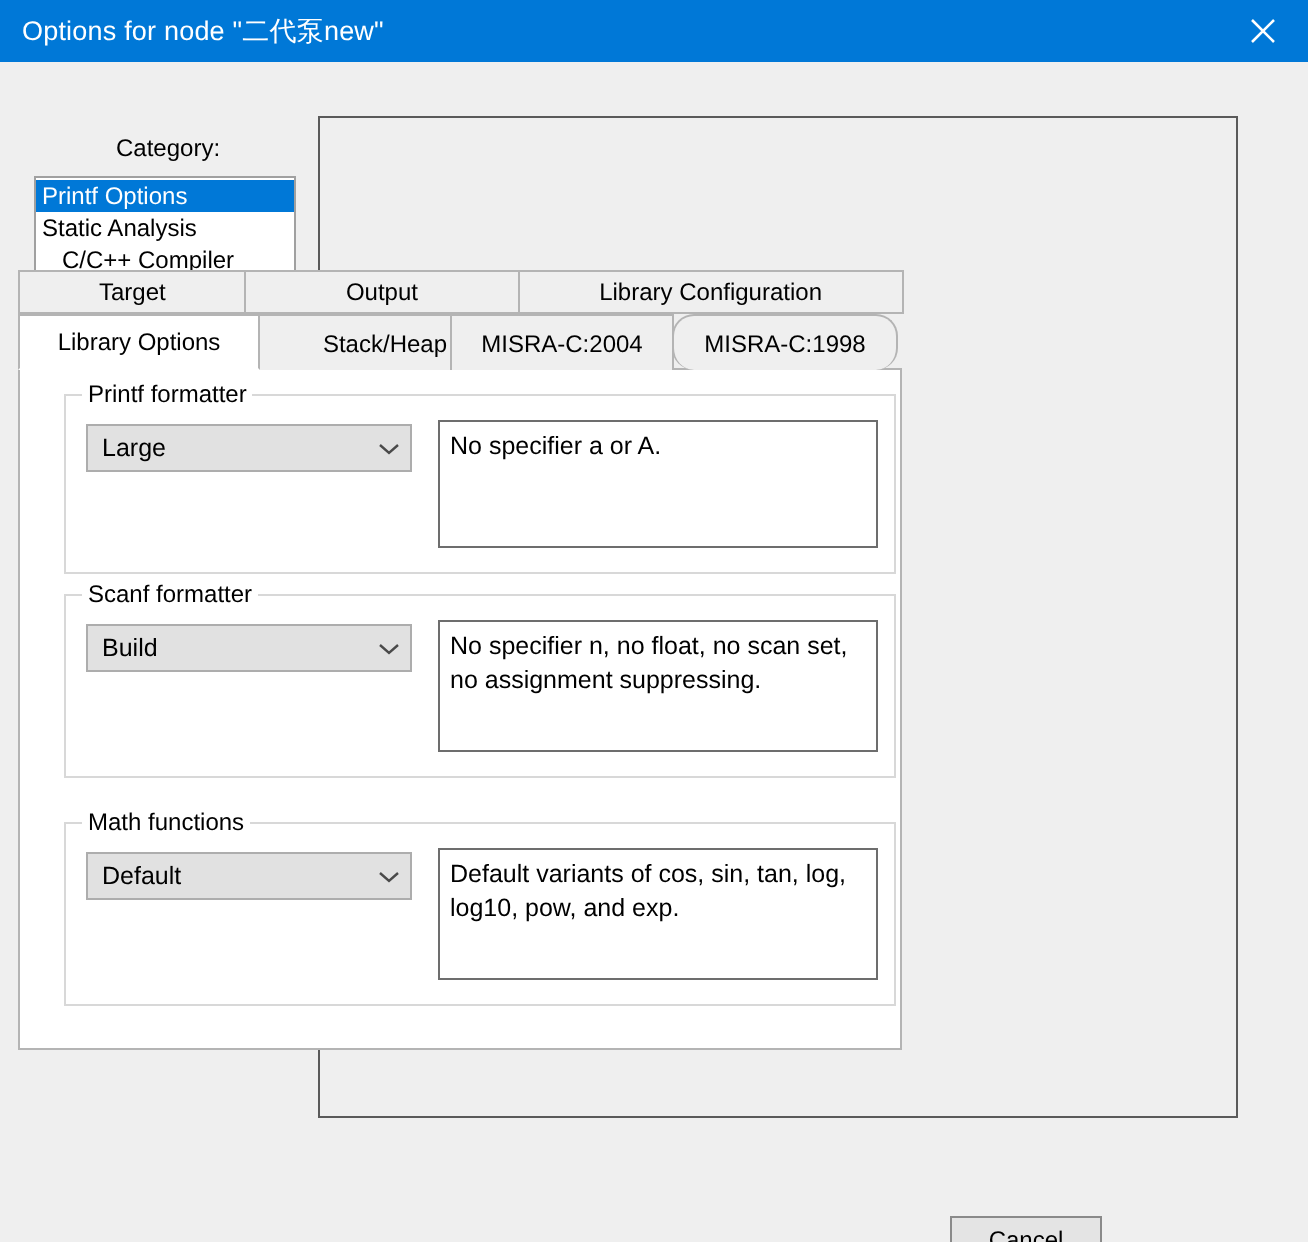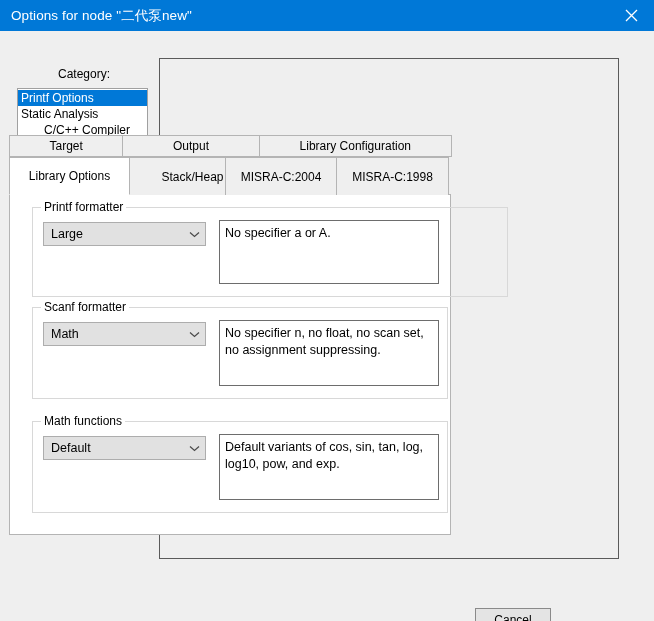--- a/index.html
+++ b/index.html
@@ -79,21 +79,21 @@
   }
   .cat-item {
     height: 16px;
     line-height: 16px;
     font-size: 12px;
     padding-left: 3px;
     white-space: nowrap;
     color: #000;
     cursor: default;
   }
-  .cat-item.indent1 { padding-left: 26px; }
+  .cat-item.indent1 { padding-left: 13px; }
   .cat-item.indent2 { padding-left: 18px; }
   .cat-item.selected {
     background: #0078d7;
     color: #ffffff;
   }
 
   
   .right-panel {
     position: absolute;
     left: 159px;
@@ -108,21 +108,21 @@
   
   .tabctl {
     position: absolute;
     left: 9px;
     top: 104px;
     width: 442px;
     height: 386px;
   }
   .tabrow {
     display: flex;
-    height: 38px;
+    height: 28px;
     position: relative;
     z-index: 2;
   }
   .tabrow.row1 { height: 22px; }
   .tab {
     background: #efefef;
     border: 1px solid #b4b4b4;
     border-bottom: none;
     box-sizing: border-box;
     display: flex;
@@ -141,21 +141,21 @@
     border-bottom: 1px solid #ffffff;
     position: relative;
     z-index: 3;
   }
   .tab-t-target  { width: 120px; }
   .tab-t-output  { width: 144px; }
   .tab-t-libconf { width: 203px; }
   .tab-t-libopt  { width: 121px; }
   .tab-t-stack   { width: 97px; padding-left: 30px; }
   .tab-t-misra04 { width: 112px; }
-  .tab-t-misra98 { width: 113px; }
+  .tab-t-misra98 { width: 113px; border-radius: 11px; }
 
   .tabpage {
     position: relative;
     margin-top: -1px;
     height: 341px;
     background: #ffffff;
     border: 1px solid #b4b4b4;
     box-sizing: border-box;
     z-index: 1;
   }
@@ -169,21 +169,21 @@
   .groupbox > .gb-title {
     position: absolute;
     top: -8px;
     left: 8px;
     background: #ffffff;
     padding: 0 3px;
     font-size: 12px;
     color: #000;
     white-space: nowrap;
   }
-  .gb-printf { left: 22px; top: 12px;  width: 476px; height: 90px; }
+  .gb-printf { left: 22px; top: 12px;  width: 416px; height: 90px; }
   .gb-scanf  { left: 22px; top: 112px; width: 416px; height: 92px; }
   .gb-math   { left: 22px; top: 214px; width: 416px; height: 92px; margin-top: 12px; }
 
   
   .combo {
     position: absolute;
     left: 10px;
     top: 14px;
     width: 163px;
     height: 24px;
@@ -316,21 +316,21 @@
               <path d="M1 1.5 L5.5 5.5 L10 1.5" stroke="#4a4a4a" stroke-width="1.2" fill="none"></path>
             </svg>
           </div>
         </div>
         <div class="descbox">No specifier a or A.</div>
       </div>
 
       <div class="groupbox gb-scanf">
         <div class="gb-title">Scanf formatter</div>
         <div class="combo">
-          <div class="combo-value">Math</div>
+          <div class="combo-value">Build</div>
           <div class="combo-arrow">
             <svg width="11" height="7" viewBox="0 0 11 7">
               <path d="M1 1.5 L5.5 5.5 L10 1.5" stroke="#4a4a4a" stroke-width="1.2" fill="none"></path>
             </svg>
           </div>
         </div>
         <div class="descbox">No specifier n, no float, no scan set, no assignment suppressing.</div>
       </div>
 
       <div class="groupbox gb-math">

